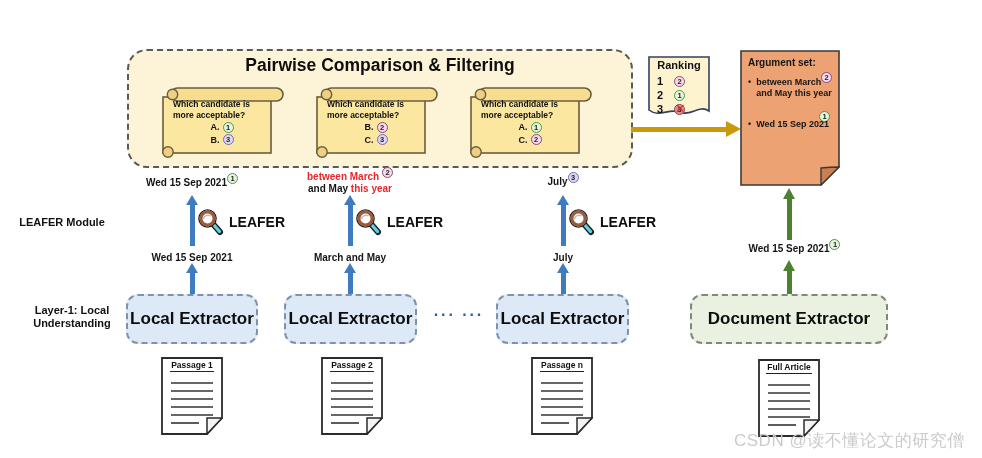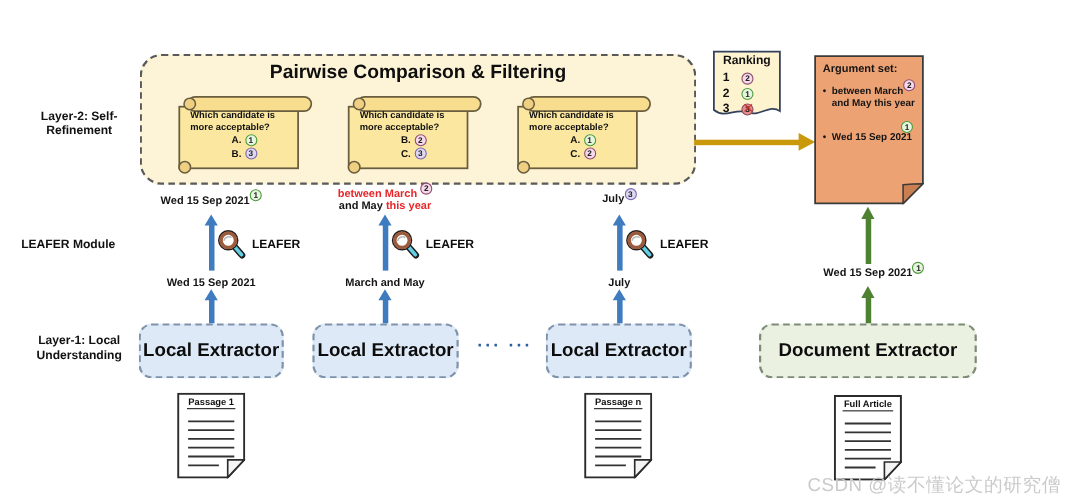--- a/index.html
+++ b/index.html
@@ -26,21 +26,21 @@
   
   .chip{display:inline-flex;width:11px;height:11px;border-radius:50%;align-items:center;justify-content:center;
         font-weight:bold;font-size:7.5px;line-height:11px;color:#222;box-sizing:border-box;background:#fff;}
   .chip.g{background:#E6F6DE;border:1.2px solid #4C9A3C;}
   .chip.p{background:#F6D9EA;border:1.2px solid #8E4D70;}
   .chip.v{background:#DFD8F3;border:1.2px solid #7A68B0;}
   .chip.r{background:#E98C8C;border:1.2px solid #8a4a5a;}
   .sup{position:relative;top:-5px;}
 
   
-  .ranking{position:absolute;left:647px;top:45px;width:64px;height:68px;}
+  .ranking{position:absolute;left:647px;top:55px;width:64px;height:68px;}
   .ranking svg{position:absolute;left:0;top:0;}
   .rank-title{position:absolute;left:0;top:4px;width:100%;text-align:center;font-weight:bold;font-size:11px;}
   .rank-rows{position:absolute;left:10px;top:19px;}
   .rank-row{display:flex;align-items:center;gap:11px;height:14px;font-weight:bold;font-size:11px;}
   .crosswrap{position:relative;display:inline-flex;}
   .cross{position:absolute;left:-1px;top:-2px;width:14px;height:14px;color:#CC2A2A;
          font-weight:bold;font-size:13px;line-height:14px;text-align:center;opacity:.85;}
 
   
   .argdoc{position:absolute;left:740px;top:50px;width:100px;height:136px;}
@@ -56,21 +56,21 @@
   .blue{background:#3E7BBF;}  .bluehead{border-bottom:10px solid #3E7BBF;}
   .green{background:#4F8133;} .greenhead{border-bottom:11px solid #4F8133;}
   .gold-line{position:absolute;left:631px;top:127px;width:97px;height:4.5px;background:#C9990B;}
   .gold-head{position:absolute;left:726px;top:121px;width:0;height:0;
              border-top:8px solid transparent;border-bottom:8px solid transparent;border-left:15px solid #C9990B;}
 
   
   .flow-label{position:absolute;width:140px;text-align:center;font-weight:bold;font-size:10px;line-height:11px;color:#141414;}
   .red{color:#E8262A;}
   .leafer{position:absolute;display:flex;align-items:center;gap:3px;}
-  .leafer-label{font-weight:bold;font-size:11px;color:#0d0d0d;}
+  .leafer-label{font-weight:bold;font-size:14px;color:#0d0d0d;}
 
   
   .xbox{position:absolute;top:294px;height:50px;border-radius:12px;box-sizing:border-box;
         display:flex;align-items:center;justify-content:center;font-weight:bold;font-size:17px;color:#0d0d0d;}
   .local{background:#DDE9F6;border:2px dashed #7E93AB;}
   .docx{background:#EAF1E1;border:2px dashed #7d8a77;}
   .ellipsis{position:absolute;left:420px;top:306px;width:78px;text-align:center;
             font-weight:bold;font-size:16px;letter-spacing:2px;color:#2d5e9e;}
 
   
@@ -79,24 +79,20 @@
   .pdoc-title{position:absolute;left:0;top:3px;width:100%;text-align:center;font-weight:bold;font-size:8.5px;}
   .pdoc-title span{border-bottom:1.5px solid #222;padding:0 1px 1px 1px;}
 
   .watermark{position:absolute;left:734px;top:429px;font-size:17px;color:#cbcbcb;letter-spacing:.5px;white-space:nowrap;}
 </style>
 </head>
 <body>
 
 <div class="stage">
 
-  <div class="rail-label" style="left:18px;top:100px;width:108px;">
-    <div>Layer-2: Self-</div>
-    <div>Refinement</div>
-  </div>
   <div class="rail-label" style="left:6px;top:216px;width:112px;">LEAFER Module</div>
   <div class="rail-label" style="left:18px;top:304px;width:108px;">
     <div>Layer-1: Local</div>
     <div>Understanding</div>
   </div>
 
   <div class="pairwise-box"></div>
   <div class="pairwise-title">Pairwise Comparison &amp; Filtering</div>
 
   <div class="card" style="left:159px;">
@@ -299,20 +295,35 @@
           <line x1="10" y1="34" x2="52" y2="34"></line>
         <line x1="10" y1="42" x2="52" y2="42"></line>
           <line x1="10" y1="50" x2="52" y2="50"></line>
         <line x1="10" y1="58" x2="52" y2="58"></line>
           <line x1="10" y1="66" x2="38" y2="66"></line>
       </g>
     </svg>
     <div class="pdoc-title"><span>Passage 1</span></div>
   </div>
 
+  <div class="pdoc" style="left:321px;top:357px;">
+    <svg width="62" height="78" viewBox="0 0 62 78">
+      <path d="M1,1 H61 V61 L46,77 H1 Z" fill="#fff" stroke="#2b2b2b" stroke-width="1.8"></path>
+      <path d="M61,61 L46,77 L46,61 Z" fill="#f4f4f4" stroke="#2b2b2b" stroke-width="1.5"></path>
+      <g stroke="#333" stroke-width="1.6">
+        <line x1="10" y1="26" x2="52" y2="26"></line>
+          <line x1="10" y1="34" x2="52" y2="34"></line>
+        <line x1="10" y1="42" x2="52" y2="42"></line>
+          <line x1="10" y1="50" x2="52" y2="50"></line>
+        <line x1="10" y1="58" x2="52" y2="58"></line>
+          <line x1="10" y1="66" x2="38" y2="66"></line>
+      </g>
+    </svg>
+    <div class="pdoc-title"><span>Passage 2</span></div>
+  </div>
 
   <div class="pdoc" style="left:531px;top:357px;">
     <svg width="62" height="78" viewBox="0 0 62 78">
       <path d="M1,1 H61 V61 L46,77 H1 Z" fill="#fff" stroke="#2b2b2b" stroke-width="1.8"></path>
       <path d="M61,61 L46,77 L46,61 Z" fill="#f4f4f4" stroke="#2b2b2b" stroke-width="1.5"></path>
       <g stroke="#333" stroke-width="1.6">
         <line x1="10" y1="26" x2="52" y2="26"></line>
           <line x1="10" y1="34" x2="52" y2="34"></line>
         <line x1="10" y1="42" x2="52" y2="42"></line>
           <line x1="10" y1="50" x2="52" y2="50"></line>

